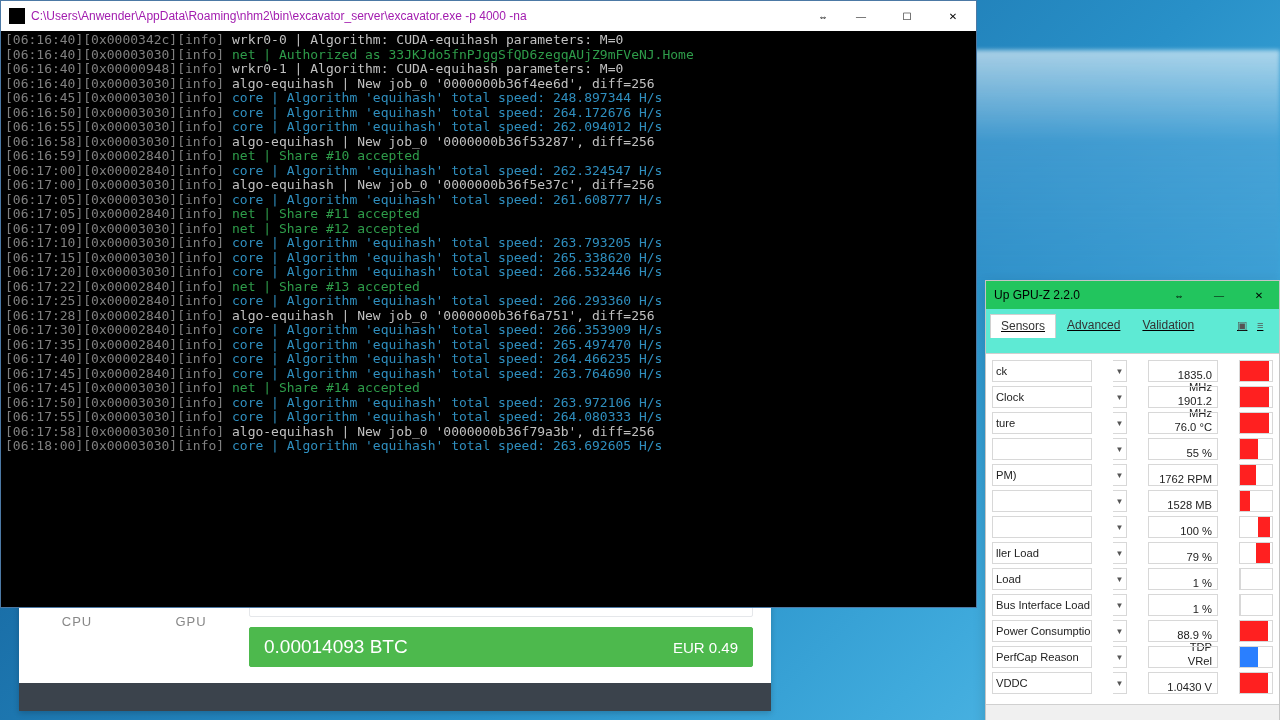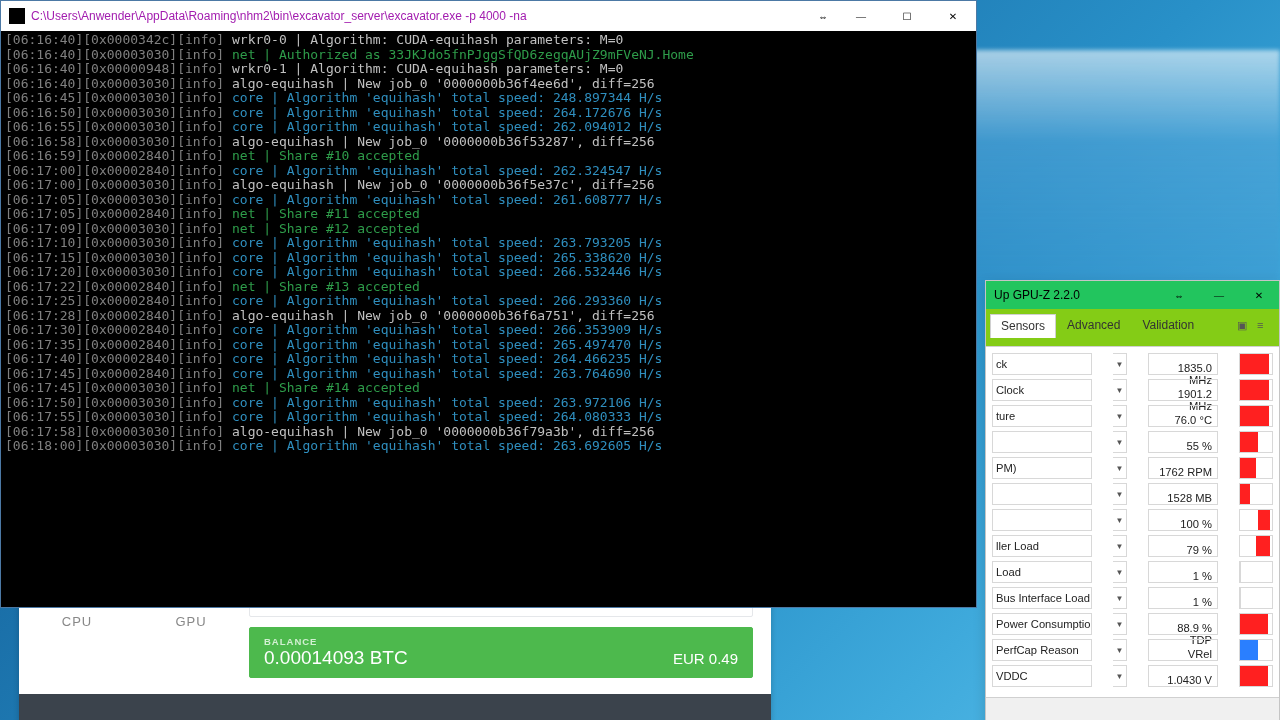--- a/index.html
+++ b/index.html
@@ -92,21 +92,21 @@
 
   
   .gpuz {
     position:absolute; right:0px; top:280px; width:295px;
     background:#f0f0f0; border:1px solid #c5c5c5; z-index:2;
     box-shadow:0 4px 12px rgba(0,0,0,0.15);
   }
   .gpuz .titlebar{ height:28px; background:#22c55e;}
   .gpuz .title{ font-size:12px; color:#000;}
   .gpuz .win-btn{ width:40px; height:28px;}
-  .tabs{ display:flex; background:#84cc16; border-bottom:1px solid #d0d0d0; padding:4px 4px 9px 4px;}
+  .tabs{ display:flex; background:#5eead4; border-bottom:1px solid #d0d0d0; padding:4px 4px 16px 4px;text-decoration:underline;}
   .tab{
     padding:4px 10px 5px; font-size:12px; color:#333; border:1px solid transparent;
     border-bottom:none;
   }
   .tab.active{
     background:#fff; border-color:#d0d0d0; 
     position:relative; top:1px;
   }
   .tabs .icon-area{ margin-left:auto; display:flex; gap:6px; align-items:center; padding-right:4px;}
   .mini-icon{ width:14px; height:12px; font-size:11px; color:#555;}
@@ -158,21 +158,20 @@
     </div>
     <div class="earn-box">
       <div class="earn-card">
         <div class="hdr">DAILY ESTIMATED EARNINGS</div>
         <div class="row">
           <div class="val">0.00028976 BTC</div>
           <div class="cur">EUR 1.00</div>
         </div>
       </div>
       <div class="earn-card green">
-        <div class="hdr">BALANCE</div>
         <div class="row">
           <div class="val">0.00014093 BTC</div>
           <div class="cur">EUR 0.49</div>
         </div>
       </div>
     </div>
   </div>
   <div class="dash-status">
     
   </div>

